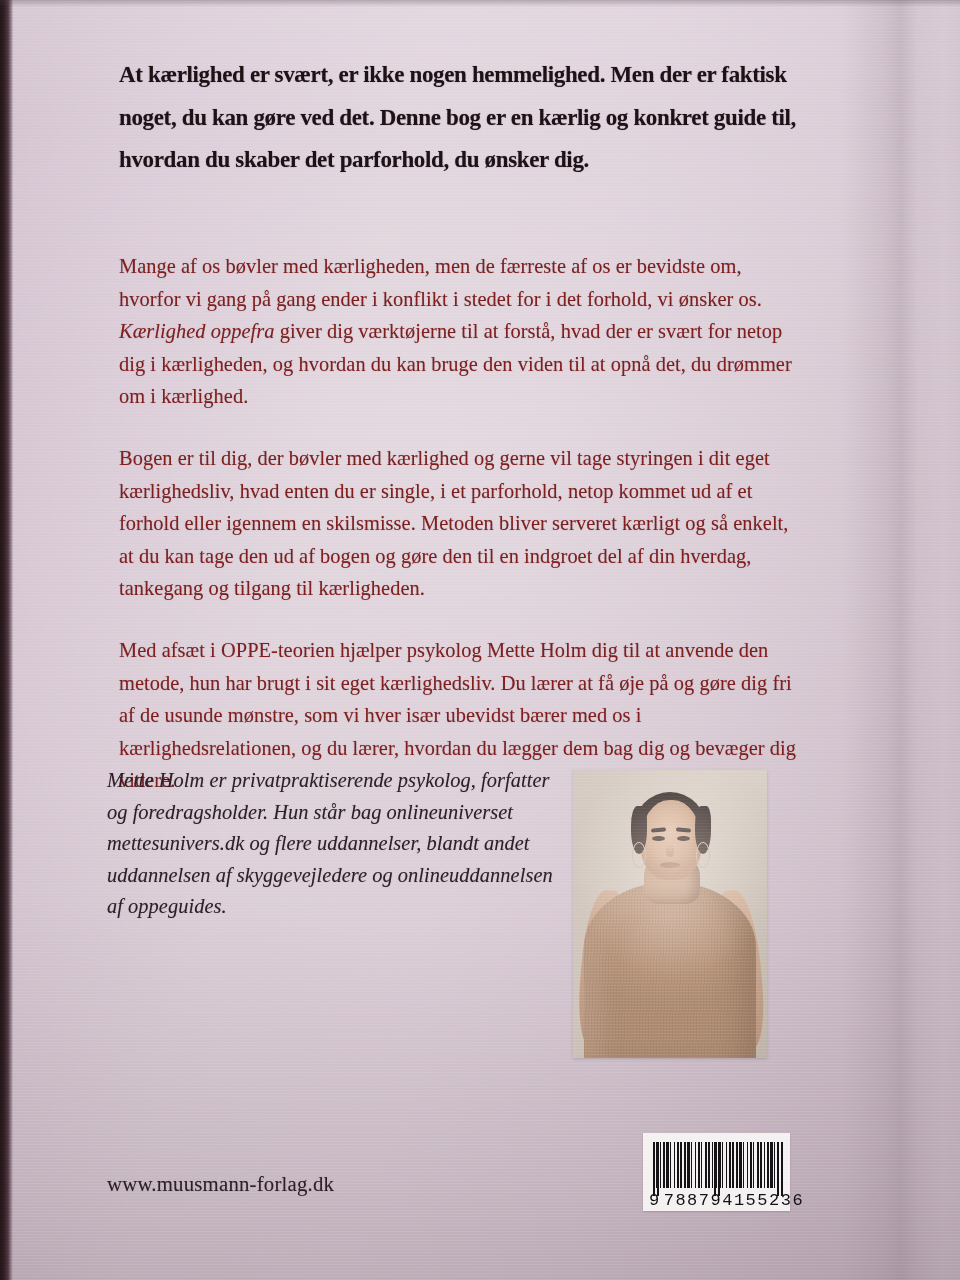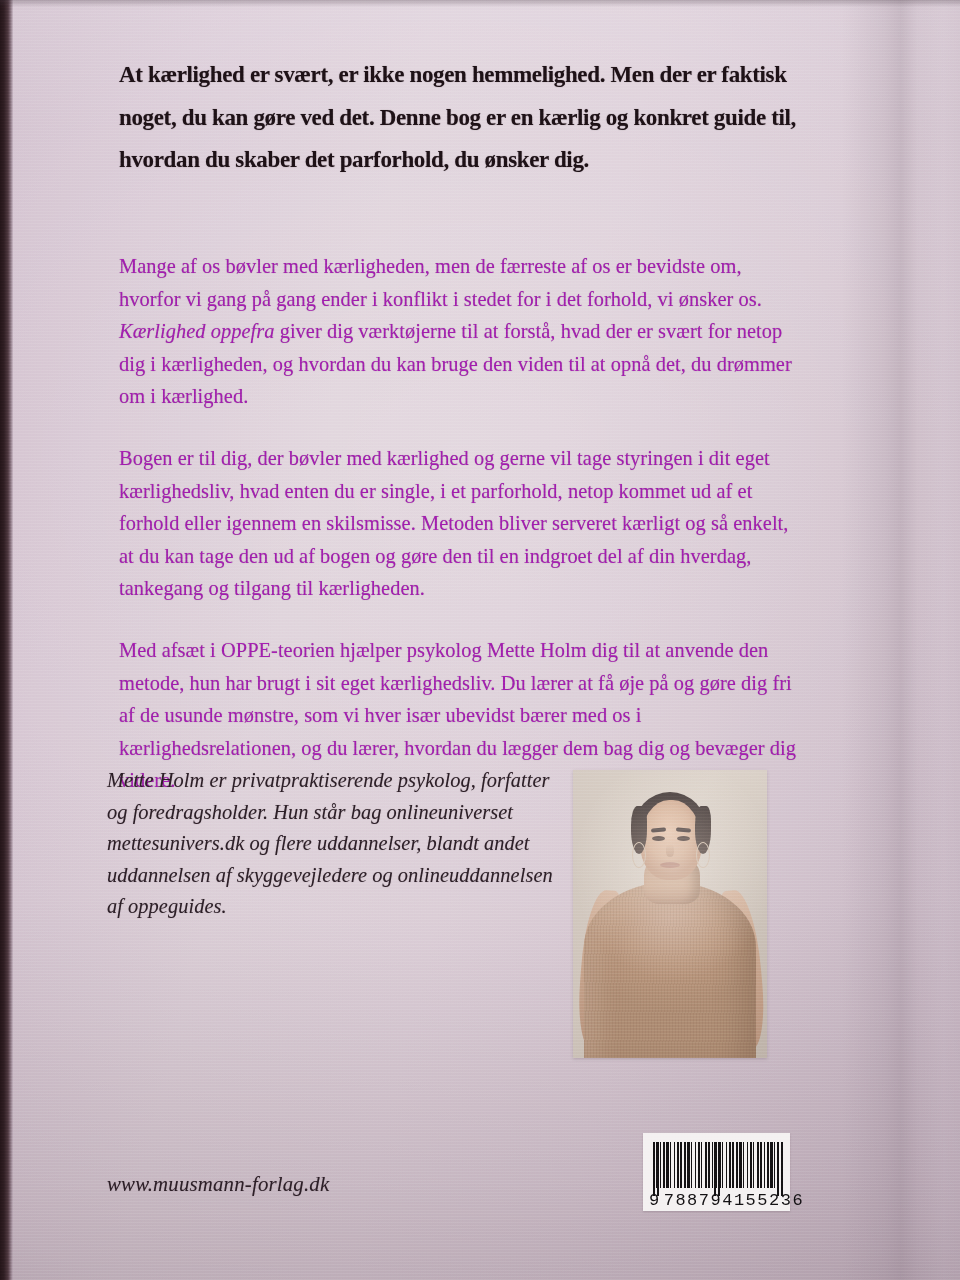--- a/index.html
+++ b/index.html
@@ -119,21 +119,21 @@
   .body-col {
     position: absolute;
     left: 119px;
     top: 250px;
     width: 685px;
   }
   .body-par {
     margin: 0 0 29px 0;
     font-size: 20.4px;
     line-height: 32.6px;
-    color: #a21caf;
+    color: #7f1d1d;
     letter-spacing: 0.05px;
     text-shadow: 0 0 0.9px rgba(50,34,44,0.35);
   }
   .body-par em {
     font-style: italic;
   }
 
   .bio-col {
     position: absolute;
     left: 107px;
@@ -352,21 +352,20 @@
     color: #131113;
     text-align: right;
     white-space: nowrap;
   }
   .barcode-digits .lead { margin-right: 3px; }
 
   .publisher-url {
     position: absolute;
     left: 107px;
     top: 1172px;
-    font-style: italic;
     font-size: 20.8px;
     letter-spacing: 0.2px;
     color: #2b1e26;
     text-shadow: 0 0 0.9px rgba(50,34,44,0.35);
   }
 </style>
 </head>
 <body>
 
 <div id="cover">

